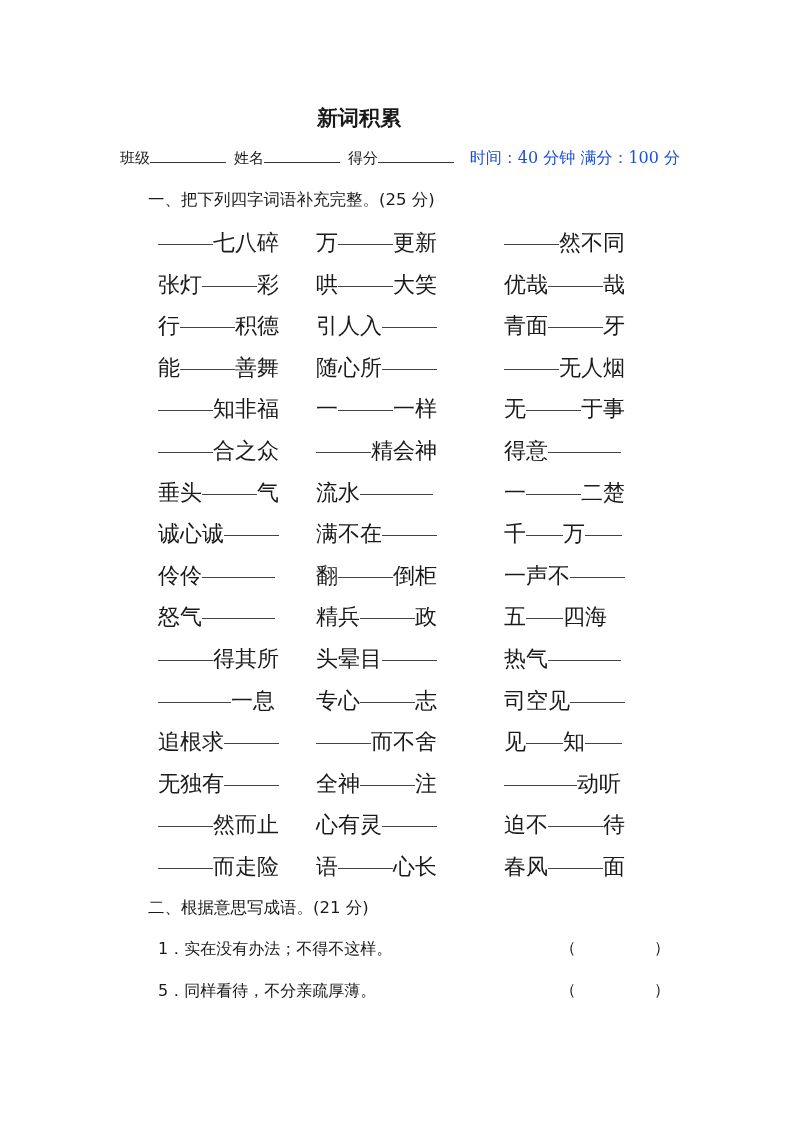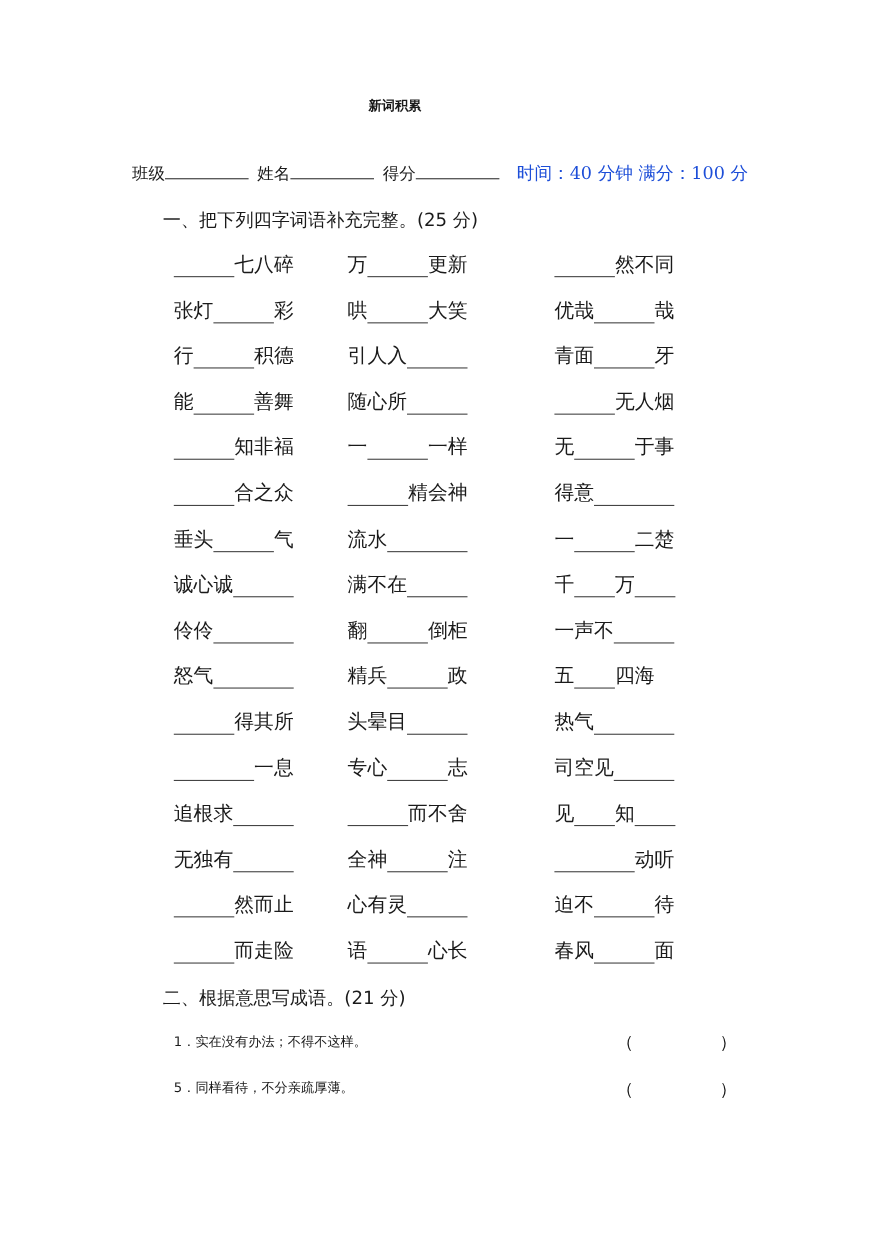--- a/index.html
+++ b/index.html
@@ -1,35 +1,35 @@
 <!DOCTYPE html>
 <html><head>
 <meta charset="utf-8">
 <style>
   html, body { margin: 0; padding: 0; background: #ffffff; }
   body { width: 793px; height: 1122px; position: relative; overflow: hidden;
          font-family: "DejaVu Sans", "Liberation Sans", sans-serif; color: #1a1a1a; }
-  .title { position: absolute; top: 88px; left: 0; width: 718px; text-align: center;
-           font-family: "DejaVu Serif", "Liberation Serif", serif; font-weight: bold; font-size: 12px; }
+  .title { position: absolute; top: 104px; left: 0; width: 718px; text-align: center;
+           font-family: "DejaVu Serif", "Liberation Serif", serif; font-weight: bold; font-size: 21px; }
   .info { position: absolute; top: 148px; left: 120px; width: 560px; font-size: 15px; display: flex; align-items: baseline; white-space: nowrap; }
   .info .lbl { }
   .info .line { display: inline-block; width: 78px; border-bottom: 1px solid #333; height: 14px; margin-right: 8px; }
   .info .meta { color: #1d4ed8; font-family: "DejaVu Serif", "Liberation Serif", serif; font-size: 16px; margin-left: 8px; }
   .section-head { position: absolute; left: 112px; font-size: 16.5px; white-space: nowrap; margin-left: 36px; }
   .grid { position: absolute; top: 228px; left: 158px; }
   .row { height: 41.6px; position: relative; }
-  .cell { position: absolute; top: 0; font-size: 18px; white-space: nowrap; display: flex; align-items: flex-end; }
+  .cell { position: absolute; top: 0; font-size: 22px; white-space: nowrap; display: flex; align-items: flex-start; }
   .cell.c0 { left: 0; }
   .cell.c1 { left: 158px; }
   .cell.c2 { left: 326px; margin-left: 20px; }
   .blank { display: inline-block; border-bottom: 1px solid #444; height: 16px; }
   .blank.s { width: 37px; }
   .blank.m { width: 55px; }
   .blank.l { width: 73px; }
-  .q { position: absolute; left: 158px; font-size: 12px; white-space: nowrap; }
+  .q { position: absolute; left: 158px; font-size: 16px; white-space: nowrap; }
   .paren { position: absolute; font-size: 16px; }
 </style>
 </head>
 <body>
 
 <div class="title">新词积累</div>
 
 <div class="info">
   <span class="lbl">班级</span>
   <span class="line"></span>

